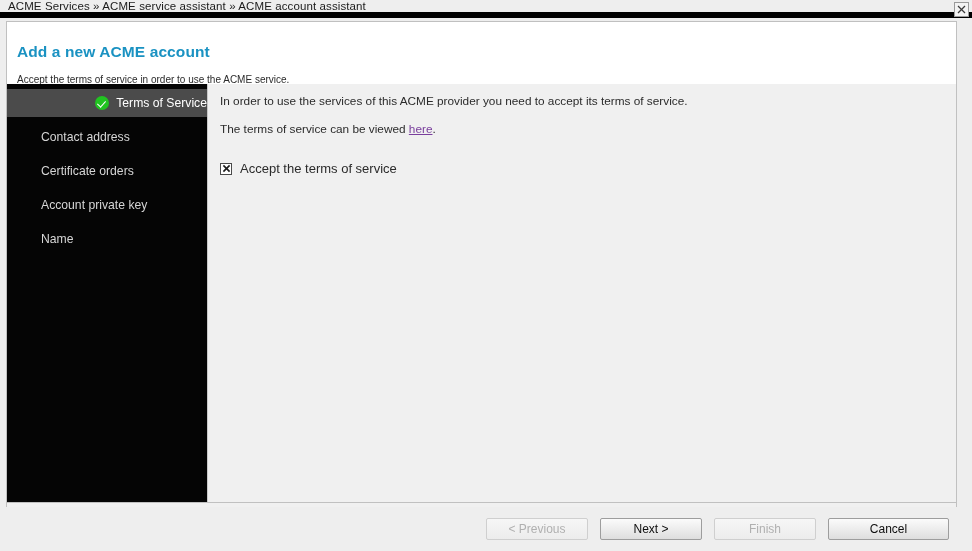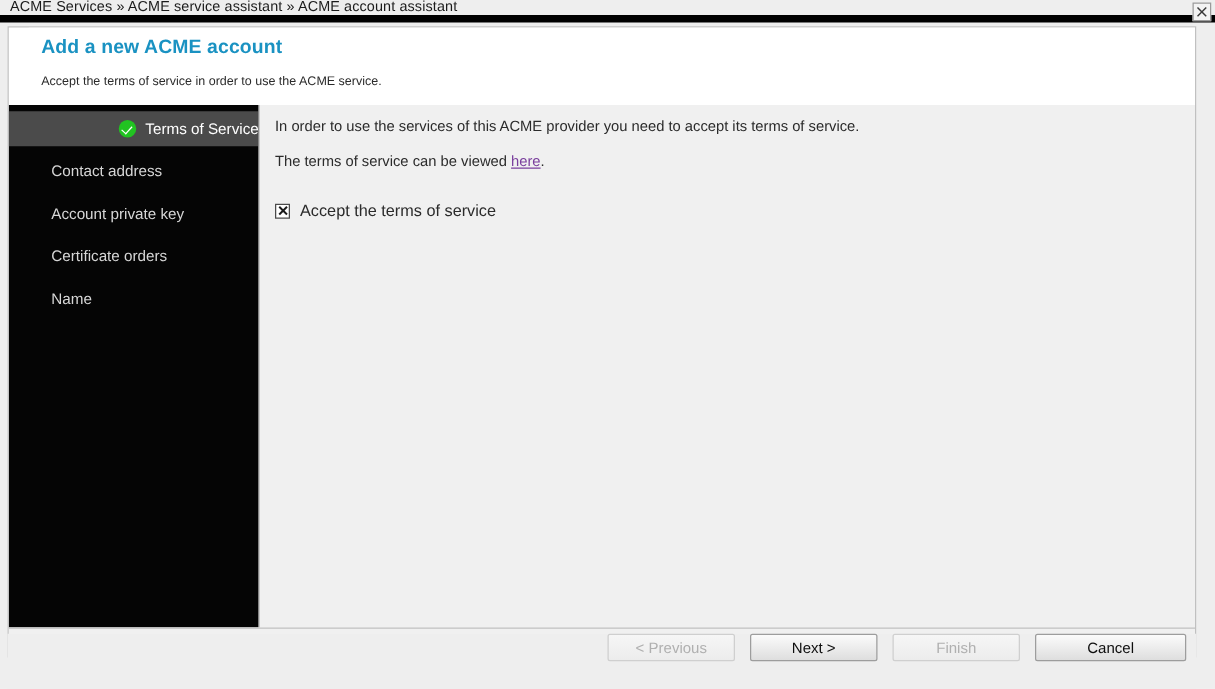--- a/index.html
+++ b/index.html
@@ -56,25 +56,25 @@
     left: 6px; top: 21px;
     width: 951px;
     height: 505px;
     background: #ffffff;
     border: 1px solid #c0c0c0;
     overflow: hidden;
   }
 
   .panel-header {
     position: absolute;
-    left: 16px; top: 0;
+    left: 0; top: 0;
     width: 949px;
     height: 60px;
     background: #ffffff;
-    padding: 6px 0 0 10px;
+    padding: 20px 0 0 10px;
   }
   .panel-title {
     font-size: 15.5px;
     font-weight: bold;
     color: #1a92c2;
     letter-spacing: 0.1px;
     line-height: 20px;
     margin: 0;
   }
   .panel-subtitle {
@@ -196,21 +196,21 @@
   }
 
   .buttonbar {
     position: absolute;
     left: 6px;
     top: 507px;
     width: 951px;
     height: 44px;
     background: #eeeeee;
     display: flex;
-    align-items: flex-start;
+    align-items: center;
     justify-content: flex-end;
     padding-right: 8px;
     gap: 12px;
   }
   .btn {
     width: 102px;
     height: 22px;
     border: 1px solid #9d9d9d;
     border-radius: 2px;
     background: linear-gradient(#fbfbfb, #dedede);
@@ -264,25 +264,25 @@
             <span class="check-circle"></span>
           </span>
           <span class="side-label">Terms of Service</span>
         </div>
 
         <div class="side-item">
           <span class="side-label">Contact address</span>
         </div>
 
         <div class="side-item">
+          <span class="side-label">Certificate orders</span>
+        </div>
+
+        <div class="side-item">
           <span class="side-label">Account private key</span>
-        </div>
-
-        <div class="side-item">
-          <span class="side-label">Certificate orders</span>
         </div>
 
         <div class="side-item">
           <span class="side-label">Name</span>
         </div>
 
       </div>
 
       <div class="content">
         <p class="line1">In order to use the services of this ACME provider you need to accept its terms of service.</p>

